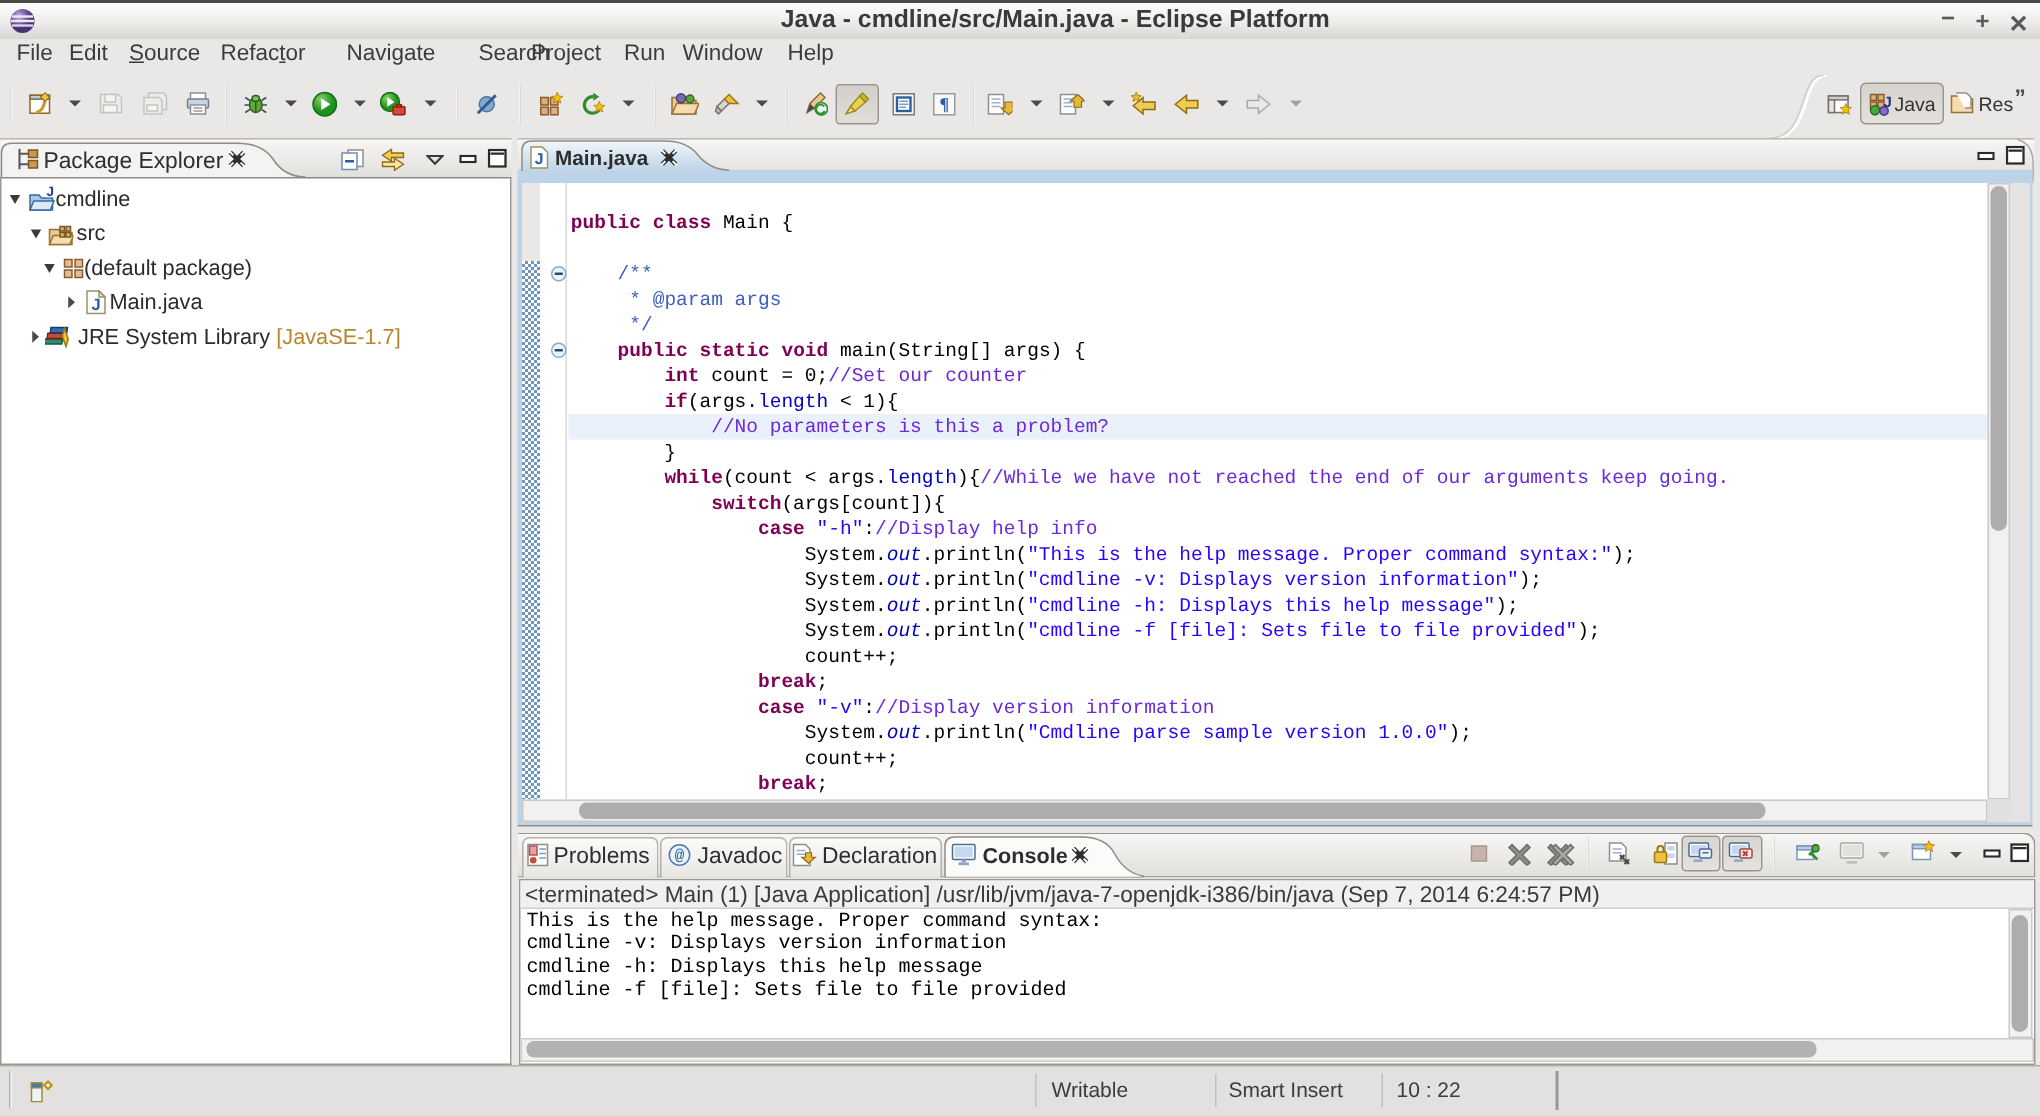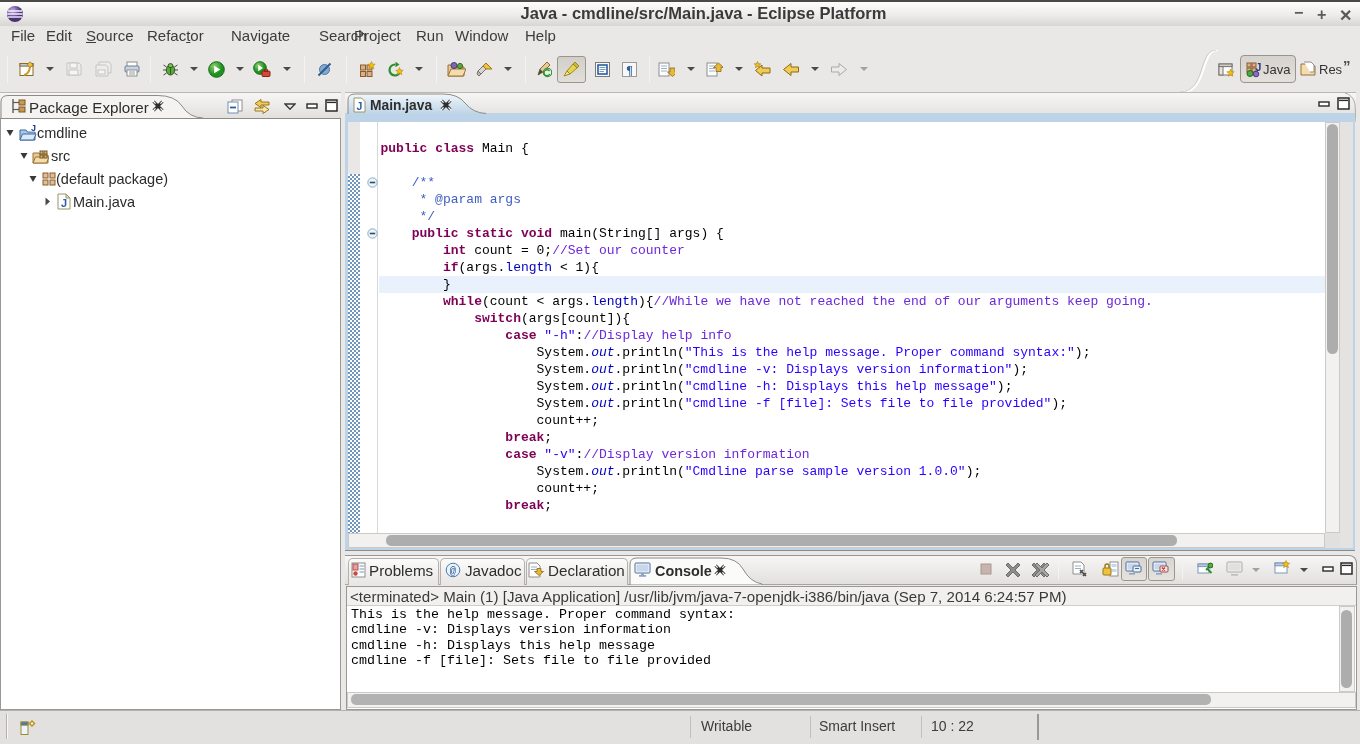--- a/index.html
+++ b/index.html
@@ -362,20 +362,32 @@
       <svg class="abs" style="left:43px;top:5px;" width="7" height="11" viewBox="0 0 7 11">
           <path d="M1.5 1.5 L6 5.5 L1.5 9.5 Z" fill="#4A4A4A"></path>
         </svg>
       <svg class="abs" style="left:56px;top:2px;" width="14" height="17" viewBox="0 0 14 17">
         <path d="M1 1 h8 l4 4 v11 h-12 z" fill="#FFFFFF" stroke="#9A9468"></path>
         <path d="M9 1 l4 4 h-4 z" fill="#E8E4D0" stroke="#9A9468"></path>
         <text x="7" y="13.5" font-size="11" font-weight="bold" fill="#2B5FA0" text-anchor="middle" font-family="Liberation Sans">J</text>
       </svg>
       <div class="abs" style="left:72px;top:3px;">Main.java</div>
     </div>
+    <div style="height:23px;position:relative;">
+      <svg class="abs" style="left:19px;top:5px;" width="7" height="11" viewBox="0 0 7 11">
+          <path d="M1.5 1.5 L6 5.5 L1.5 9.5 Z" fill="#4A4A4A"></path>
+        </svg>
+      <svg class="abs" style="left:29px;top:3px;" width="17" height="16" viewBox="0 0 17 16">
+        <rect x="1" y="9" width="12" height="3.4" fill="#2E8E6E" stroke="#145A40" transform="skewX(-8)"></rect>
+        <rect x="2.6" y="5.2" width="12" height="3.4" fill="#C84A3A" stroke="#7A2015" transform="skewX(-8)"></rect>
+        <rect x="4.2" y="1.4" width="11" height="3.4" fill="#3A6AB0" stroke="#1A3A70" transform="skewX(-8)"></rect>
+        <path d="M13 2 L15.5 9 L14 14 L11.5 7 Z" fill="#F0C040" stroke="#9A7A10"></path>
+      </svg>
+      <div class="abs" style="left:51px;top:3px;">JRE System Library <span style="color:#B8872B;">[JavaSE-1.7]</span></div>
+    </div>
   </div>
 </div>
 
 <div id="editor">
 
   <div class="abs" style="left:345px;top:92px;width:1011px;height:26px;background:linear-gradient(#F7F6F5,#E2E0DD);border-top:1px solid #BBB8B4;"></div>
   <svg class="abs" style="left:1343px;top:92px;" width="17" height="30" viewBox="0 0 17 30">
     <path d="M2 1 Q10 3 12 12 Q13 22 12 30" fill="none" stroke="#AEABA6" stroke-width="1"></path>
   </svg>
 
@@ -439,20 +451,21 @@
 
   <div id="code">
 <span class="kw">public</span> <span class="kw">class</span> Main {
 <span> </span>
     <span class="jd">/**</span>
     <span class="jd"> * @param args</span>
     <span class="jd"> */</span>
     <span class="kw">public</span> <span class="kw">static</span> <span class="kw">void</span> main(String[] args) {
         <span class="kw">int</span> count = 0;<span class="cm">//Set our counter</span>
         <span class="kw">if</span>(args.<span class="fd">length</span> &lt; 1){
+            <span class="cm">//No parameters is this a problem?</span>
         }
         <span class="kw">while</span>(count &lt; args.<span class="fd">length</span>){<span class="cm">//While we have not reached the end of our arguments keep going.</span>
             <span class="kw">switch</span>(args[count]){
                 <span class="kw">case</span> <span class="st">"-h"</span>:<span class="cm">//Display help info</span>
                     System.<span class="fi">out</span>.println(<span class="st">"This is the help message. Proper command syntax:"</span>);
                     System.<span class="fi">out</span>.println(<span class="st">"cmdline -v: Displays version information"</span>);
                     System.<span class="fi">out</span>.println(<span class="st">"cmdline -h: Displays this help message"</span>);
                     System.<span class="fi">out</span>.println(<span class="st">"cmdline -f [file]: Sets file to file provided"</span>);
                     count++;
                 <span class="kw">break</span>;

